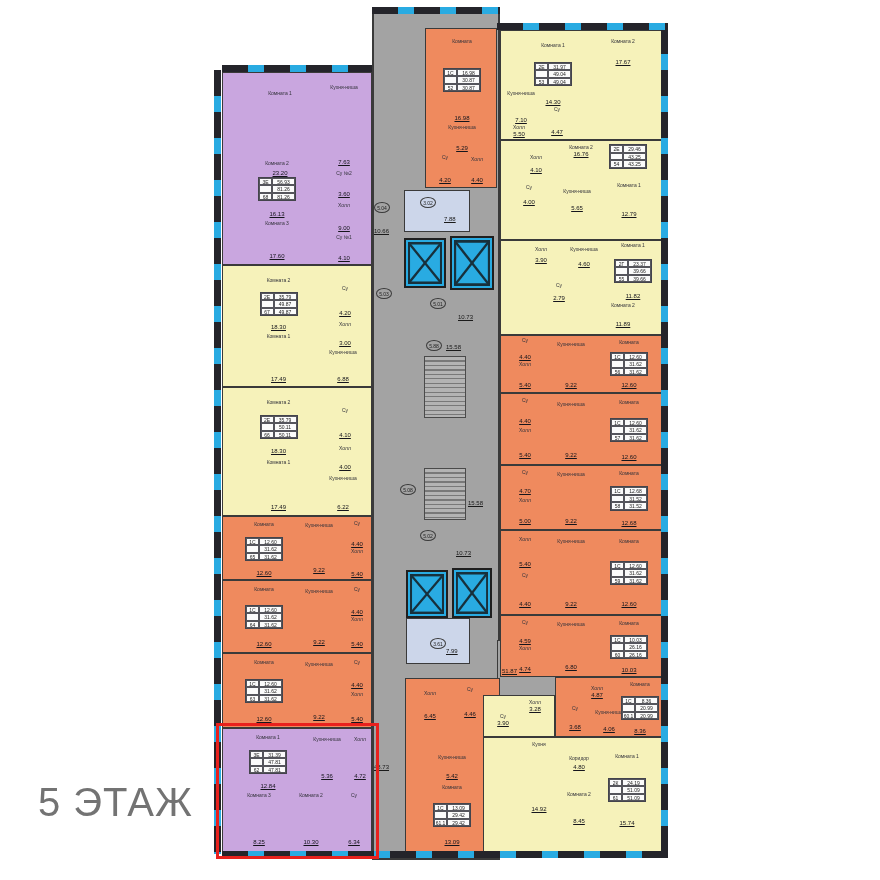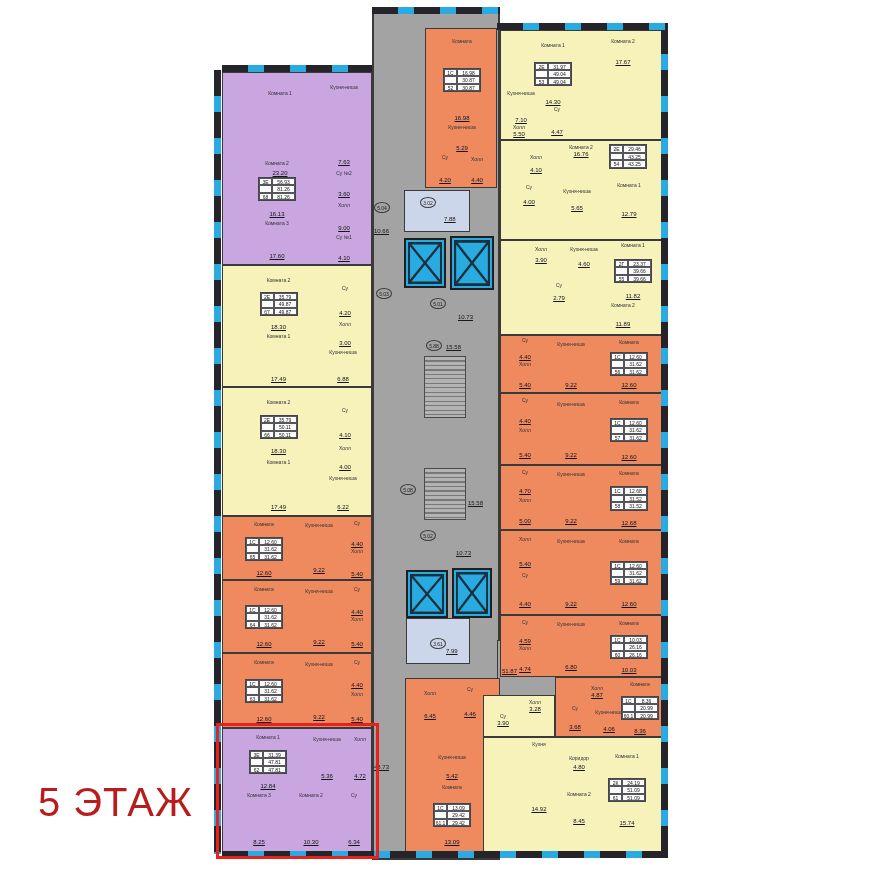--- a/index.html
+++ b/index.html
@@ -19,21 +19,21 @@
 .tbl>span{font-size:5px;line-height:7.5px;height:7.5px;text-align:center;border:.5px solid #55555c;overflow:hidden;color:#222;font-weight:400}
 .circ{position:absolute;width:16px;height:11px;border:1px solid #3a3a3a;border-radius:50%;font-size:5px;color:#222;display:flex;align-items:center;justify-content:center;z-index:8}
 .car{position:absolute;font-size:6px;color:#1a1a1a;text-decoration:underline;z-index:8;white-space:nowrap}
 .lift{position:absolute;background:#29abe2;border:2px solid #1f1f1f;padding:2px;z-index:6}
 .lift svg{width:100%;height:100%;display:block}
 .stairs{position:absolute;border:1px solid #4a4a4a;background:repeating-linear-gradient(180deg,#b3b3b3 0 3px,#787878 3px 4.5px);z-index:5}
 .vest{position:absolute;background:#ccd6ea;border:1.8px solid #3a3a3a;z-index:5}
 .wallv{position:absolute;width:7px;background:repeating-linear-gradient(180deg,#24242a 0 26px,#29abe2 26px 42px);z-index:9}
 .wallh{position:absolute;height:7px;background:repeating-linear-gradient(90deg,#24242a 0 26px,#29abe2 26px 42px);z-index:9}
 #hl{position:absolute;left:216px;top:723px;width:163px;height:136px;border:3px solid #e8211d;z-index:30}
-#floor-label{position:absolute;left:38px;top:780px;font-size:40px;color:#b91c1c;letter-spacing:1px;z-index:2}
+#floor-label{position:absolute;left:38px;top:780px;font-size:40px;color:#737373;letter-spacing:1px;z-index:2}
 </style>
 </head>
 <body>
 
 <div id="floor-label">5 ЭТАЖ</div>
 
 <div id="corridor"></div>
 <div class="gray" style="left:497px;top:640px;width:62px;height:60px"></div>
 
 <div class="vest" style="left:404px;top:190px;width:66px;height:42px"></div>

